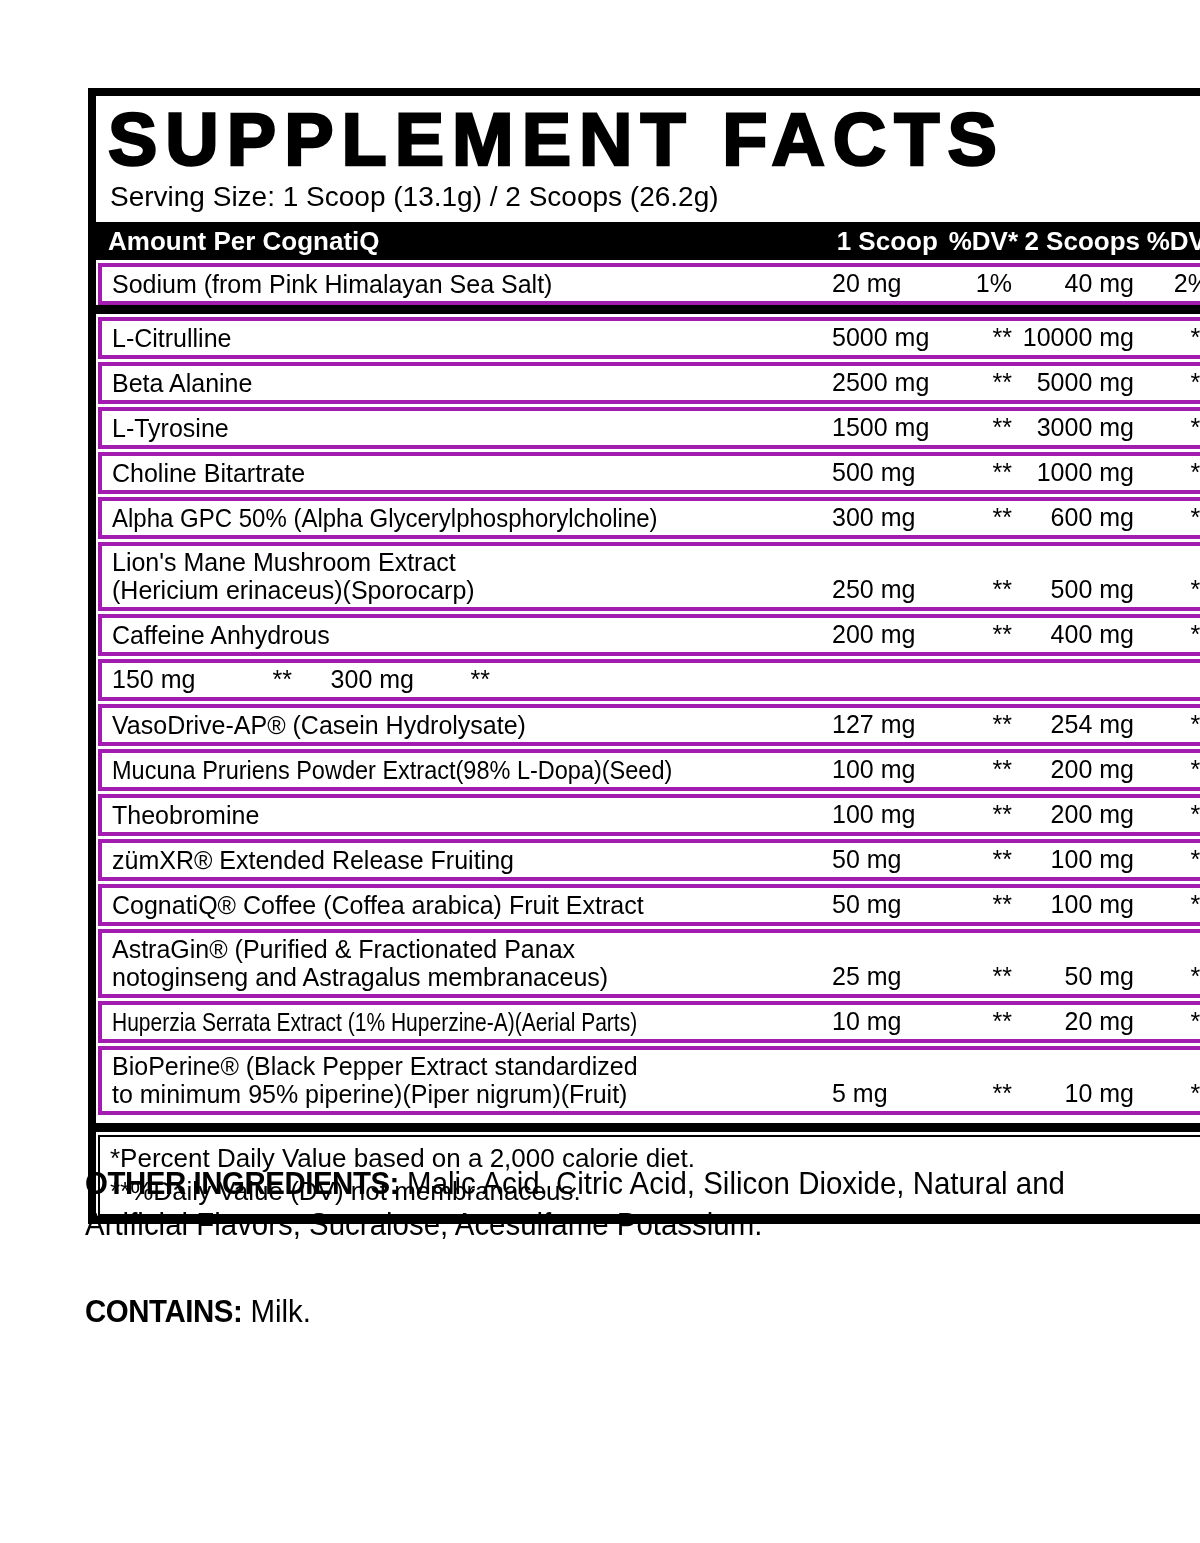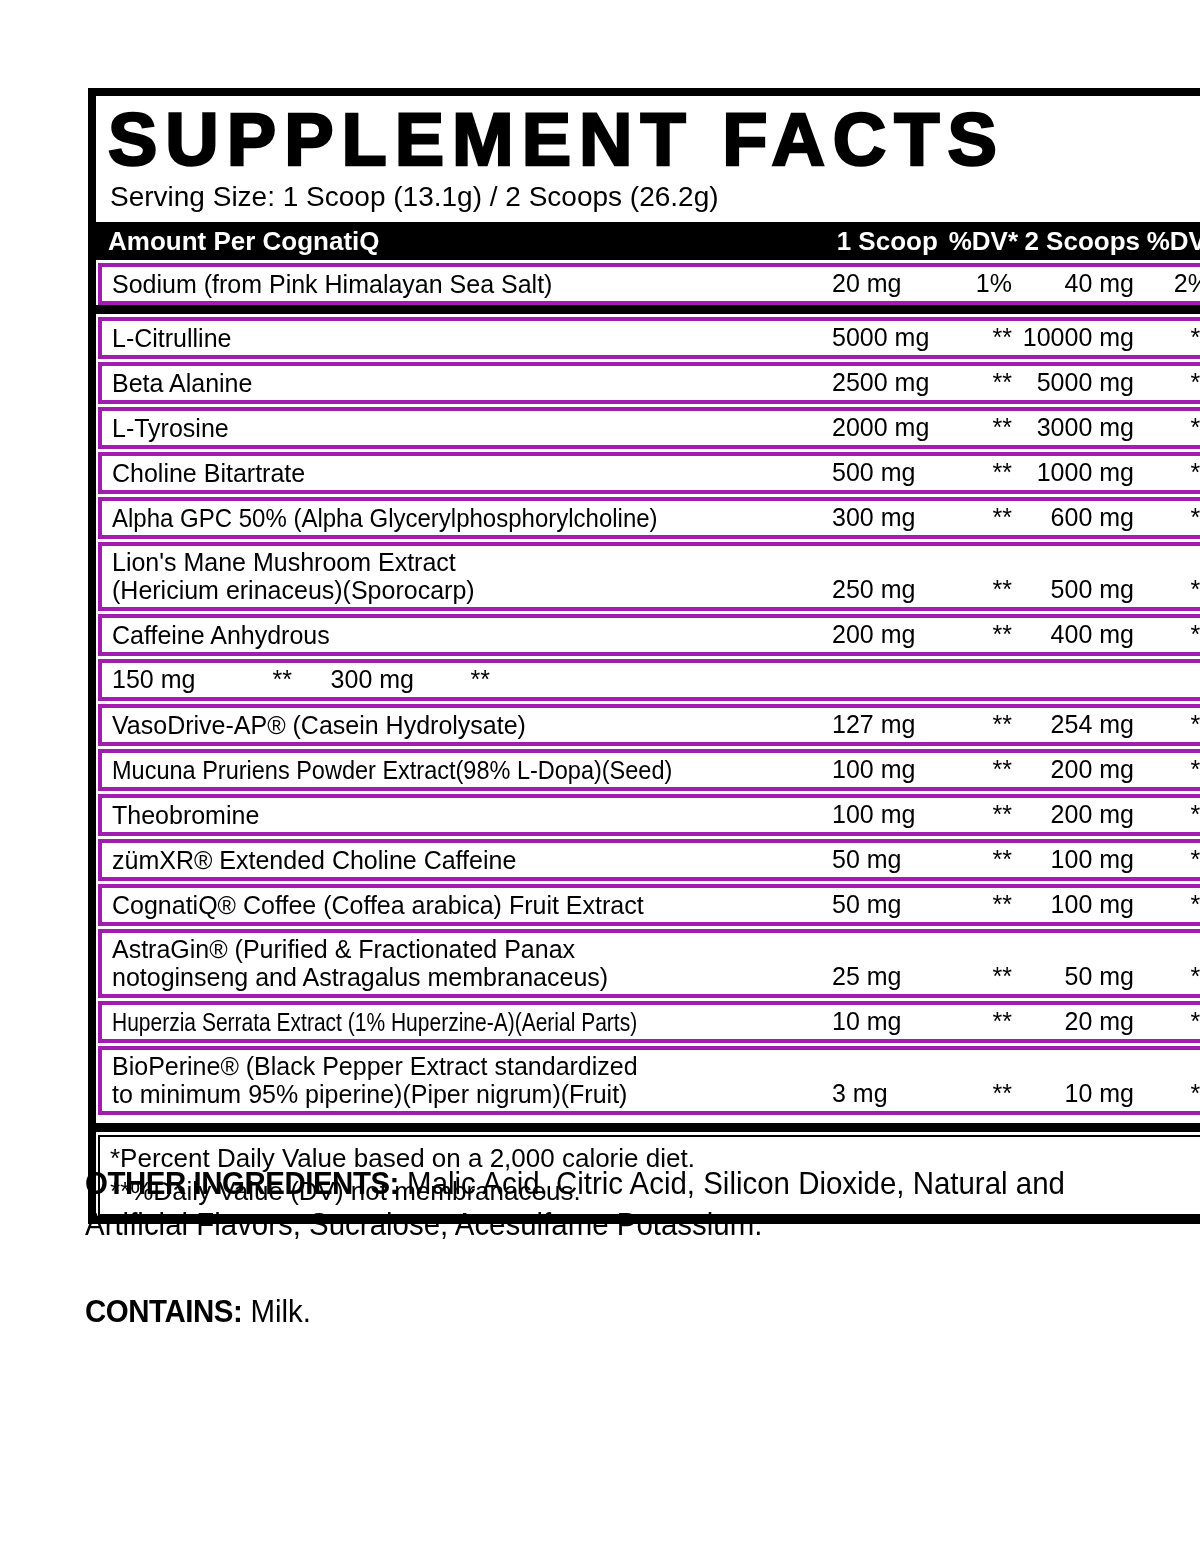--- a/index.html
+++ b/index.html
@@ -130,21 +130,21 @@
       <div class="row">
         <span class="c-name">Beta Alanine</span>
         <span class="c-amt1">2500 mg</span>
         <span class="c-dv1">**</span>
         <span class="c-amt2">5000 mg</span>
         <span class="c-dv2">**</span>
       </div>
 
       <div class="row">
         <span class="c-name">L-Tyrosine</span>
-        <span class="c-amt1">2000 mg</span>
+        <span class="c-amt1">1500 mg</span>
         <span class="c-dv1">**</span>
         <span class="c-amt2">3000 mg</span>
         <span class="c-dv2">**</span>
       </div>
 
       <div class="row">
         <span class="c-name">Choline Bitartrate</span>
         <span class="c-amt1">500 mg</span>
         <span class="c-dv1">**</span>
         <span class="c-amt2">1000 mg</span>
@@ -201,21 +201,21 @@
 
       <div class="row">
         <span class="c-name">Theobromine</span>
         <span class="c-amt1">100 mg</span>
         <span class="c-dv1">**</span>
         <span class="c-amt2">200 mg</span>
         <span class="c-dv2">**</span>
       </div>
 
       <div class="row">
-        <span class="c-name">zümXR® Extended Choline Caffeine</span>
+        <span class="c-name">zümXR® Extended Release Fruiting</span>
         <span class="c-amt1">50 mg</span>
         <span class="c-dv1">**</span>
         <span class="c-amt2">100 mg</span>
         <span class="c-dv2">**</span>
       </div>
 
       <div class="row">
         <span class="c-name">CognatiQ® Coffee (Coffea arabica) Fruit Extract</span>
         <span class="c-amt1">50 mg</span>
         <span class="c-dv1">**</span>
@@ -236,21 +236,21 @@
         <span class="c-name">Huperzia Serrata Extract (1% Huperzine-A)(Aerial Parts)</span>
         <span class="c-amt1">10 mg</span>
         <span class="c-dv1">**</span>
         <span class="c-amt2">20 mg</span>
         <span class="c-dv2">**</span>
       </div>
 
       <div class="row">
         <span class="c-name">BioPerine® (Black Pepper Extract standardized
 to minimum 95% piperine)(Piper nigrum)(Fruit)</span>
-        <span class="c-amt1">3 mg</span>
+        <span class="c-amt1">5 mg</span>
         <span class="c-dv1">**</span>
         <span class="c-amt2">10 mg</span>
         <span class="c-dv2">**</span>
       </div>
     </div>
 
   <div class="thick-sep"></div>
   <div class="gap3"></div>
 
   <div class="footnote-box">

